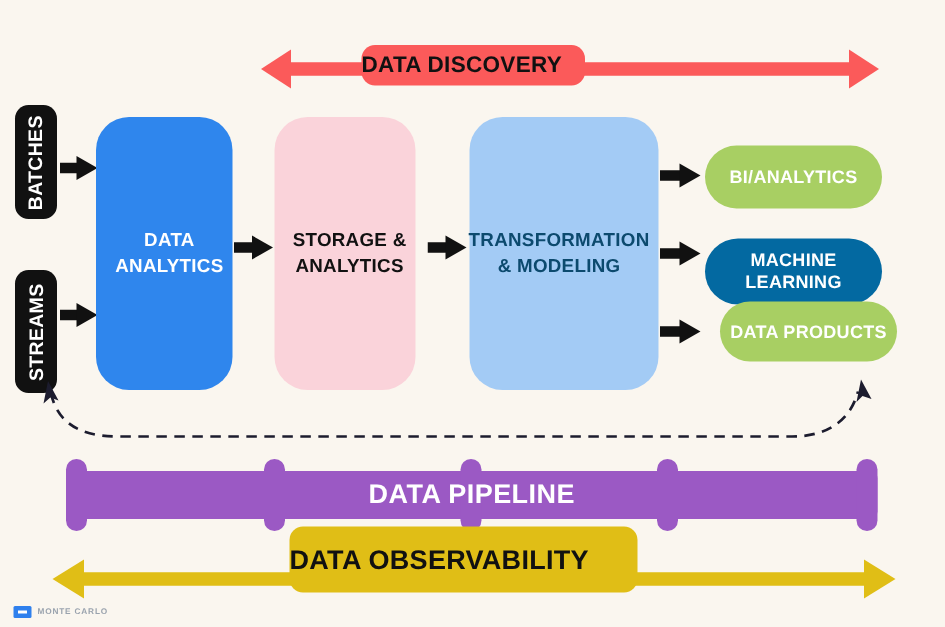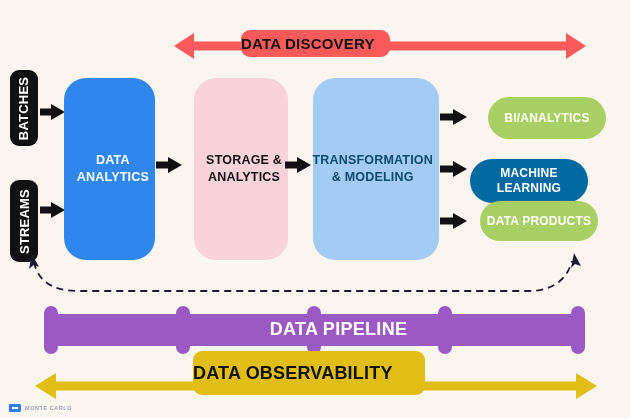--- a/index.html
+++ b/index.html
@@ -101,21 +101,20 @@
     border-radius: 7px;
   }
   #pipeline-label {
     position: absolute;
     color: #FFFFFF;
     font-size: 18px;
     font-weight: bold;
     letter-spacing: 0.3px;
     white-space: nowrap;
     text-align: center;
-    margin-left: 24px;
   }
 
   
   #brand {
     position: absolute;
     display: flex;
     align-items: center;
     gap: 4px;
   }
   #brand-mark {
@@ -179,21 +178,21 @@
       <div>DATA</div>
       <div>ANALYTICS</div>
     </div>
   </div>
 
   <svg class="arrow-blk" style="left:156px; top:154px;" width="27" height="22" viewBox="0 0 27 22">
     <rect x="0" y="7.5" width="15" height="7" fill="#111111"></rect>
     <path d="M26 11 L12 3 L12 19 Z" fill="#111111"></path>
   </svg>
 
-  <div class="stage-box" style="left:183px; top:78px; width:94px; height:182px; background:#FAD3DA; color:#111111;margin-left:11px;">
+  <div class="stage-box" style="left:183px; top:78px; width:94px; height:182px; background:#FAD3DA; color:#111111;">
     <div>
       <div>STORAGE &amp;</div>
       <div>ANALYTICS</div>
     </div>
   </div>
 
   <svg class="arrow-blk" style="left:285px; top:154px;" width="27" height="22" viewBox="0 0 27 22">
     <rect x="0" y="7.5" width="15" height="7" fill="#111111"></rect>
     <path d="M26 11 L12 3 L12 19 Z" fill="#111111"></path>
   </svg>
@@ -211,21 +210,21 @@
   </svg>
   <svg class="arrow-blk" style="left:440px; top:158px;" width="28" height="22" viewBox="0 0 28 22">
     <rect x="0" y="7.5" width="15" height="7" fill="#111111"></rect>
     <path d="M27 11 L13 3 L13 19 Z" fill="#111111"></path>
   </svg>
   <svg class="arrow-blk" style="left:440px; top:210px;" width="28" height="22" viewBox="0 0 28 22">
     <rect x="0" y="7.5" width="15" height="7" fill="#111111"></rect>
     <path d="M27 11 L13 3 L13 19 Z" fill="#111111"></path>
   </svg>
 
-  <div class="pill" style="left:488px; top:97px; width:118px; height:42px; background:#A8CF63;">
+  <div class="pill" style="left:470px; top:97px; width:118px; height:42px; background:#A8CF63;">
     <div>
       <div>BI/ANALYTICS</div>
     </div>
   </div>
 
   <div class="pill" style="left:470px; top:148px; width:118px; height:44px; background:#0369a1;margin-top:11px;">
     <div>
       <div>MACHINE</div>
       <div>LEARNING</div>
     </div>

